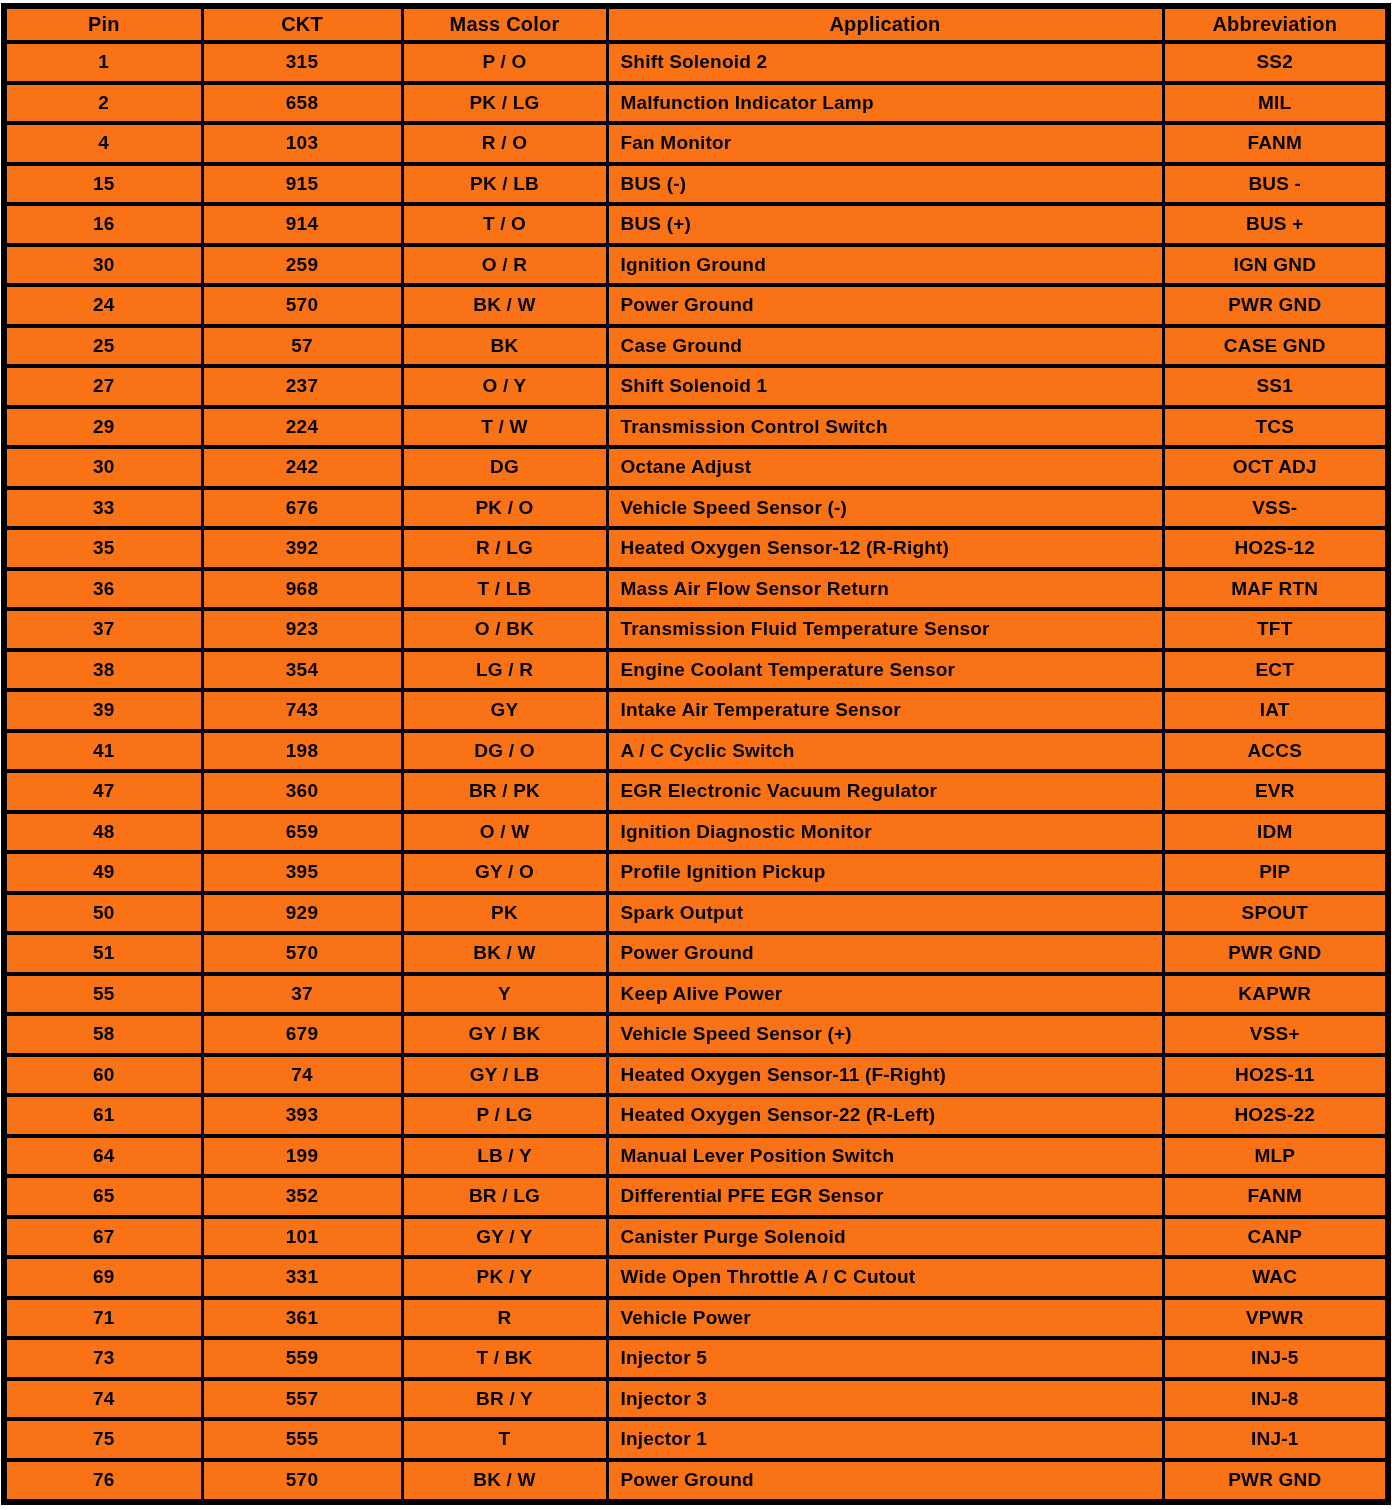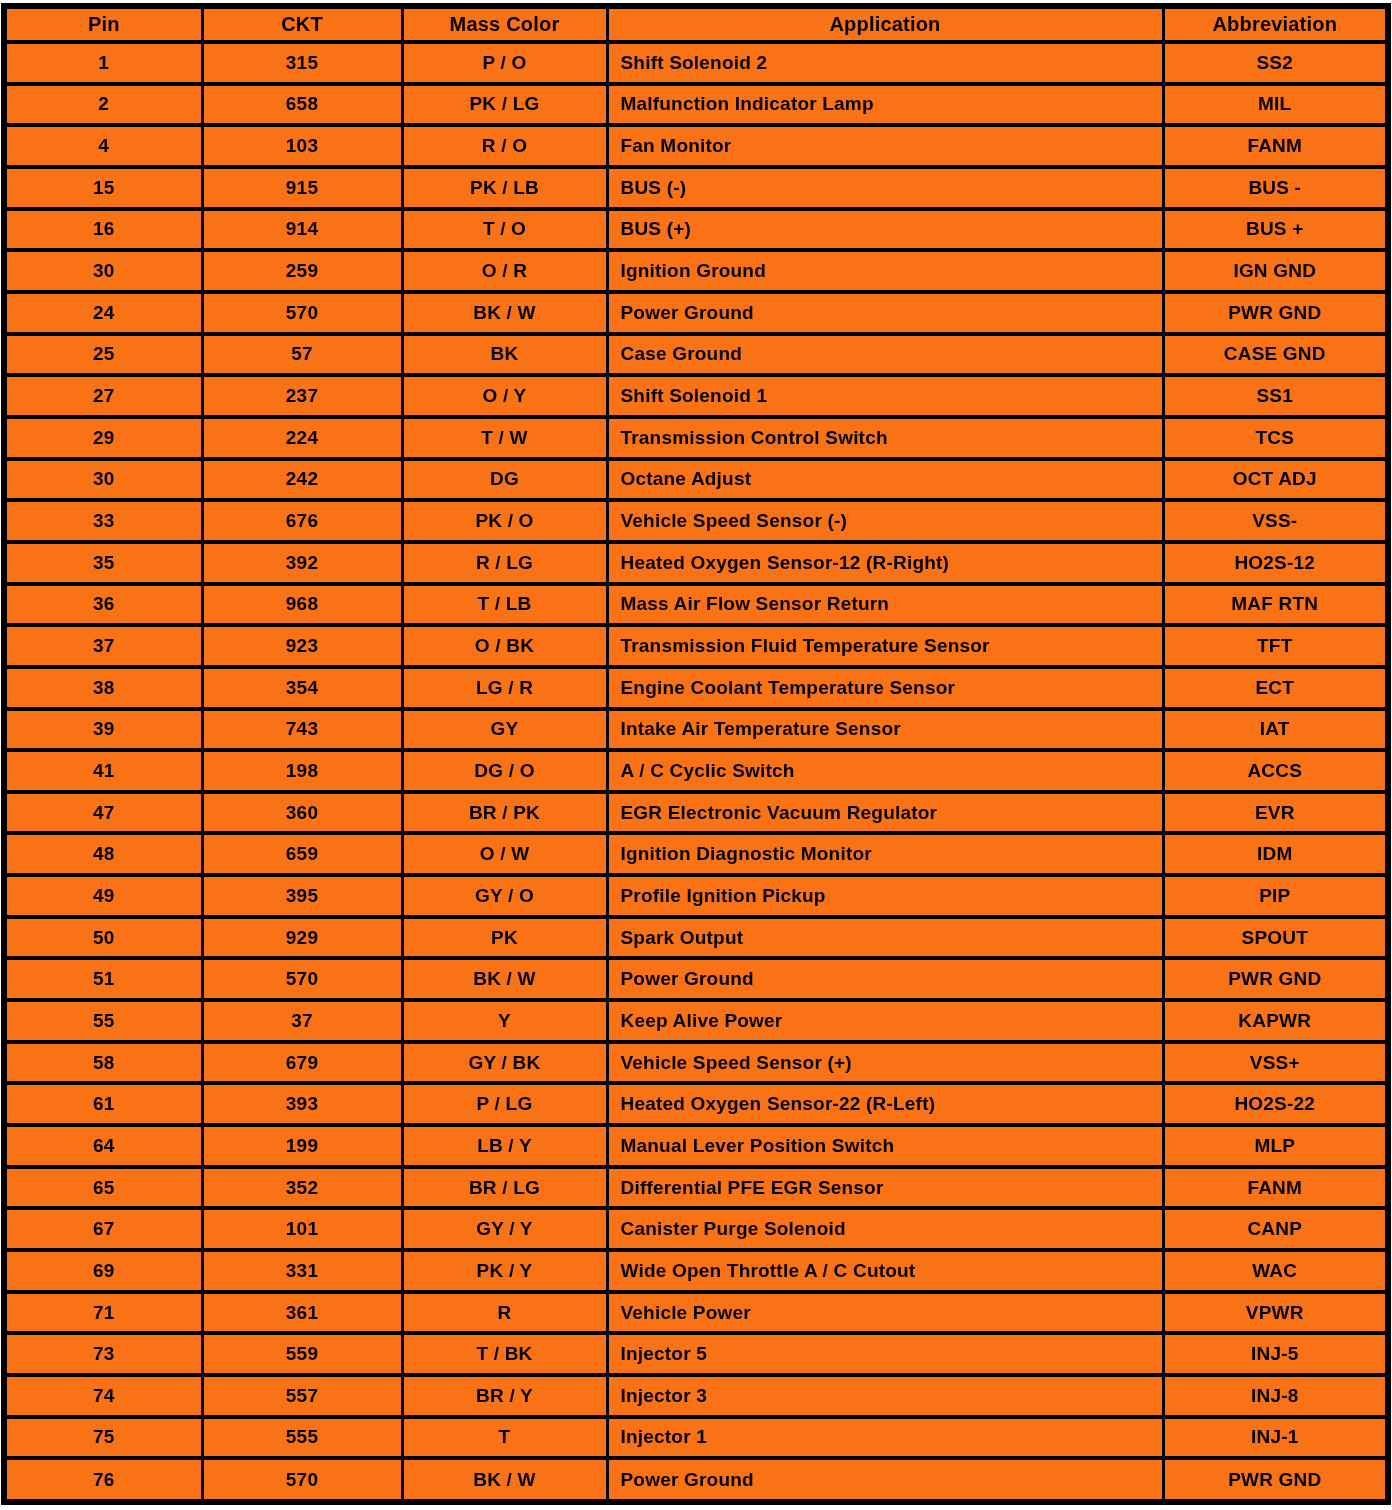--- a/index.html
+++ b/index.html
@@ -244,20 +244,27 @@
         <td class="col-abbreviation">KAPWR</td>
       </tr>
       <tr>
         <td class="col-pin">58</td>
         <td class="col-ckt">679</td>
         <td class="col-wire-color">GY / BK</td>
         <td class="col-application">Vehicle Speed Sensor (+)</td>
         <td class="col-abbreviation">VSS+</td>
       </tr>
       <tr>
+        <td class="col-pin">60</td>
+        <td class="col-ckt">74</td>
+        <td class="col-wire-color">GY / LB</td>
+        <td class="col-application">Heated Oxygen Sensor-11 (F-Right)</td>
+        <td class="col-abbreviation">HO2S-11</td>
+      </tr>
+      <tr>
         <td class="col-pin">61</td>
         <td class="col-ckt">393</td>
         <td class="col-wire-color">P / LG</td>
         <td class="col-application">Heated Oxygen Sensor-22 (R-Left)</td>
         <td class="col-abbreviation">HO2S-22</td>
       </tr>
       <tr>
         <td class="col-pin">64</td>
         <td class="col-ckt">199</td>
         <td class="col-wire-color">LB / Y</td>

